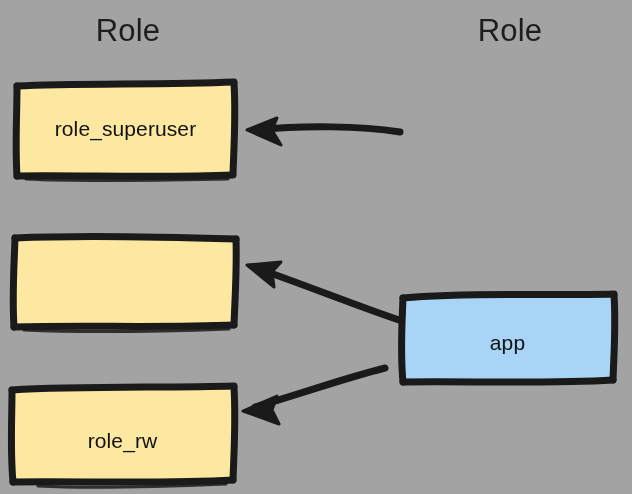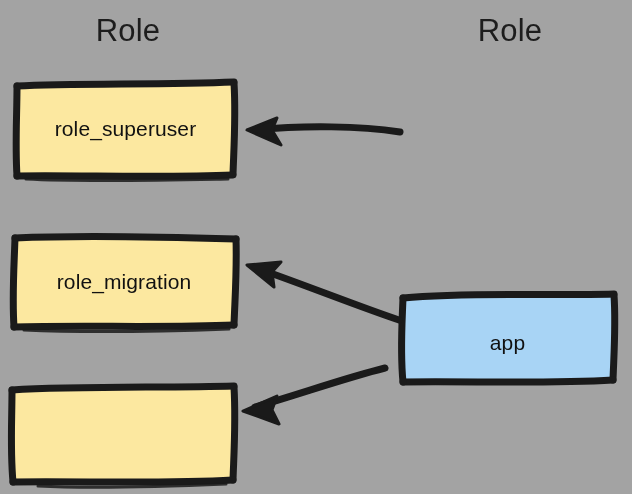--- a/index.html
+++ b/index.html
@@ -86,32 +86,32 @@
 
   <div class="node" id="node-role_migration" style="left:10px; top:233px; width:228px; height:97px;">
     <svg class="frame" viewBox="0 0 228 97" preserveAspectRatio="none">
       <path d="M6,4 L226,6 L223,92 L3,94 Z" fill="#FCE8A0" stroke="none"></path>
       <path d="M5,5 C70,2 160,4 226,6" fill="none" stroke="#1a1a1a" stroke-width="7" stroke-linecap="round"></path>
       <path d="M226,6 C227,38 225,64 224,92" fill="none" stroke="#1a1a1a" stroke-width="7" stroke-linecap="round"></path>
       <path d="M224,92 C155,95 70,92 4,94" fill="none" stroke="#1a1a1a" stroke-width="7" stroke-linecap="round"></path>
       <path d="M4,94 C2,63 4,36 5,5" fill="none" stroke="#1a1a1a" stroke-width="7" stroke-linecap="round"></path>
       <path d="M14,97 C80,100 165,98 219,96" fill="none" stroke="#1a1a1a" stroke-width="3" stroke-linecap="round" opacity="0.85"></path>
     </svg>
-    <span class="node-label">role_migration</span>
   </div>
 
   <div class="node" id="node-role_rw" style="left:8px; top:383px; width:229px; height:102px;">
     <svg class="frame" viewBox="0 0 229 102" preserveAspectRatio="none">
       <path d="M5,6 L226,3 L225,97 L4,99 Z" fill="#FCE8A0" stroke="none"></path>
       <path d="M4,7 C70,3 160,5 226,3" fill="none" stroke="#1a1a1a" stroke-width="7" stroke-linecap="round"></path>
       <path d="M226,4 C228,38 226,68 225,97" fill="none" stroke="#1a1a1a" stroke-width="7" stroke-linecap="round"></path>
       <path d="M225,97 C155,101 70,98 5,99" fill="none" stroke="#1a1a1a" stroke-width="7" stroke-linecap="round"></path>
       <path d="M5,99 C2,67 4,37 4,7" fill="none" stroke="#1a1a1a" stroke-width="7" stroke-linecap="round"></path>
       <path d="M30,103 C90,106 170,103 218,101" fill="none" stroke="#1a1a1a" stroke-width="3" stroke-linecap="round" opacity="0.85"></path>
     </svg>
+    <span class="node-label" style="transform:translateY(7px);">role_rw</span>
   </div>
 
 
   <div class="node" id="node-app" style="left:398px; top:292px; width:219px; height:93px;">
     <svg class="frame" viewBox="0 0 219 93" preserveAspectRatio="none">
       <path d="M6,5 L216,2 L215,88 L4,90 Z" fill="#A8D4F5" stroke="none"></path>
       <path d="M5,6 C70,0 150,4 216,2" fill="none" stroke="#1a1a1a" stroke-width="7" stroke-linecap="round"></path>
       <path d="M216,3 C218,32 216,60 215,88" fill="none" stroke="#1a1a1a" stroke-width="7" stroke-linecap="round"></path>
       <path d="M215,88 C150,92 70,89 5,90" fill="none" stroke="#1a1a1a" stroke-width="7" stroke-linecap="round"></path>
       <path d="M5,90 C2,60 4,33 5,6" fill="none" stroke="#1a1a1a" stroke-width="7" stroke-linecap="round"></path>

